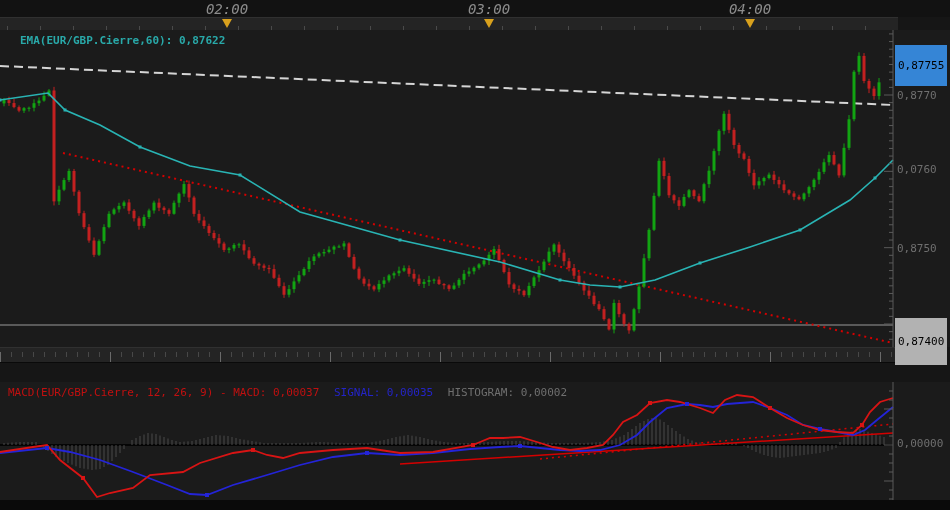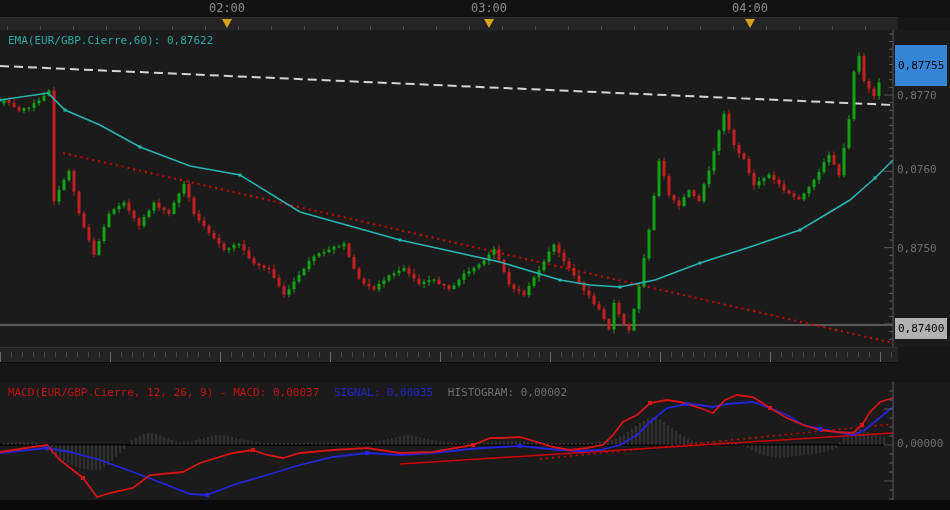--- a/index.html
+++ b/index.html
@@ -1,42 +1,42 @@
 <!DOCTYPE html>
 <html><head>
 <meta charset="utf-8">
 <style>
   html,body{margin:0;padding:0;background:#000;}
   #screen{position:relative;width:950px;height:510px;background:#161616;overflow:hidden;
           font-family:"DejaVu Sans Mono","Liberation Mono",monospace;}
   .topbar{position:absolute;left:0;top:0;width:950px;height:17px;background:#121212;}
-  .top-time{position:absolute;top:1px;transform:translateX(-50%);font-size:12px;color:#8d8d8d;}
+  .top-time{position:absolute;top:1px;transform:translateX(-50%);font-size:14px;color:#8d8d8d;font-style:italic;}
   .ruler{position:absolute;left:0;width:898px;background:#242424;border-top:1px solid #303030;border-bottom:1px solid #0a0a0a;}
   .ruler.top{top:17px;height:13px;
      background-image:repeating-linear-gradient(90deg,#4a4a4a 0 1px,transparent 1px 33px);
      background-size:100% 5px;background-position:7px 8px;background-repeat:no-repeat;background-color:#242424;}
   .ruler.bottom{top:347px;height:14px;
      background-image:repeating-linear-gradient(90deg,#6a6a6a 0 1px,transparent 1px 110px),
                       repeating-linear-gradient(90deg,#484848 0 1px,transparent 1px 11px);
      background-size:100% 10px,100% 5px;background-position:0 4px,0 4px;background-repeat:no-repeat;}
   .tri{position:absolute;top:19px;width:0;height:0;border-left:5px solid transparent;
        border-right:5px solid transparent;border-top:9px solid #d9a11d;}
   .main-chart{position:absolute;left:0;top:30px;width:950px;height:317px;background:#1b1b1b;}
   .labels-row{position:absolute;left:0;top:361px;width:950px;height:21px;background:#191919;}
   .bot-label{position:absolute;top:3px;font-size:11px;color:#8d8d8d;white-space:nowrap;}
   .macd-panel{position:absolute;left:0;top:382px;width:950px;height:118px;background:#1b1b1b;}
   .botbar{position:absolute;left:0;top:500px;width:950px;height:10px;background:#0a0a0a;}
-  .ema-label{position:absolute;left:8px;top:34px;font-size:11px;font-weight:normal;color:#29a9a9;text-align:center;}
+  .ema-label{position:absolute;left:20px;top:34px;font-size:11px;font-weight:bold;color:#29a9a9;text-align:center;}
   .macd-header{position:absolute;left:8px;top:386px;font-size:11px;font-weight:normal;white-space:nowrap;}
   .macd-header .m-red{color:#c01010;}
   .macd-header .m-blue{color:#2424c8;margin-left:8px;}
   .macd-header .m-gray{color:#6f6f6f;margin-left:8px;}
   .price-label{position:absolute;left:897px;font-size:11px;color:#6f6f6f;white-space:nowrap;}
   .price-label.tag-blue{background:#3585d6;color:#000;padding:14px 3px;left:895px;}
-  .price-label.tag-gray{background:#b2b2b2;color:#000;padding:4px 3px;left:895px;}
+  .price-label.tag-gray{background:#b2b2b2;color:#000;padding:17px 3px;left:895px;}
   svg{position:absolute;left:0;top:0;}
 </style>
 </head>
 <body>
 
 <div id="screen">
   <div class="topbar"></div>
   <div class="ruler top"></div>
   <div class="main-chart">
     <svg id="main-svg" width="950" height="317">

